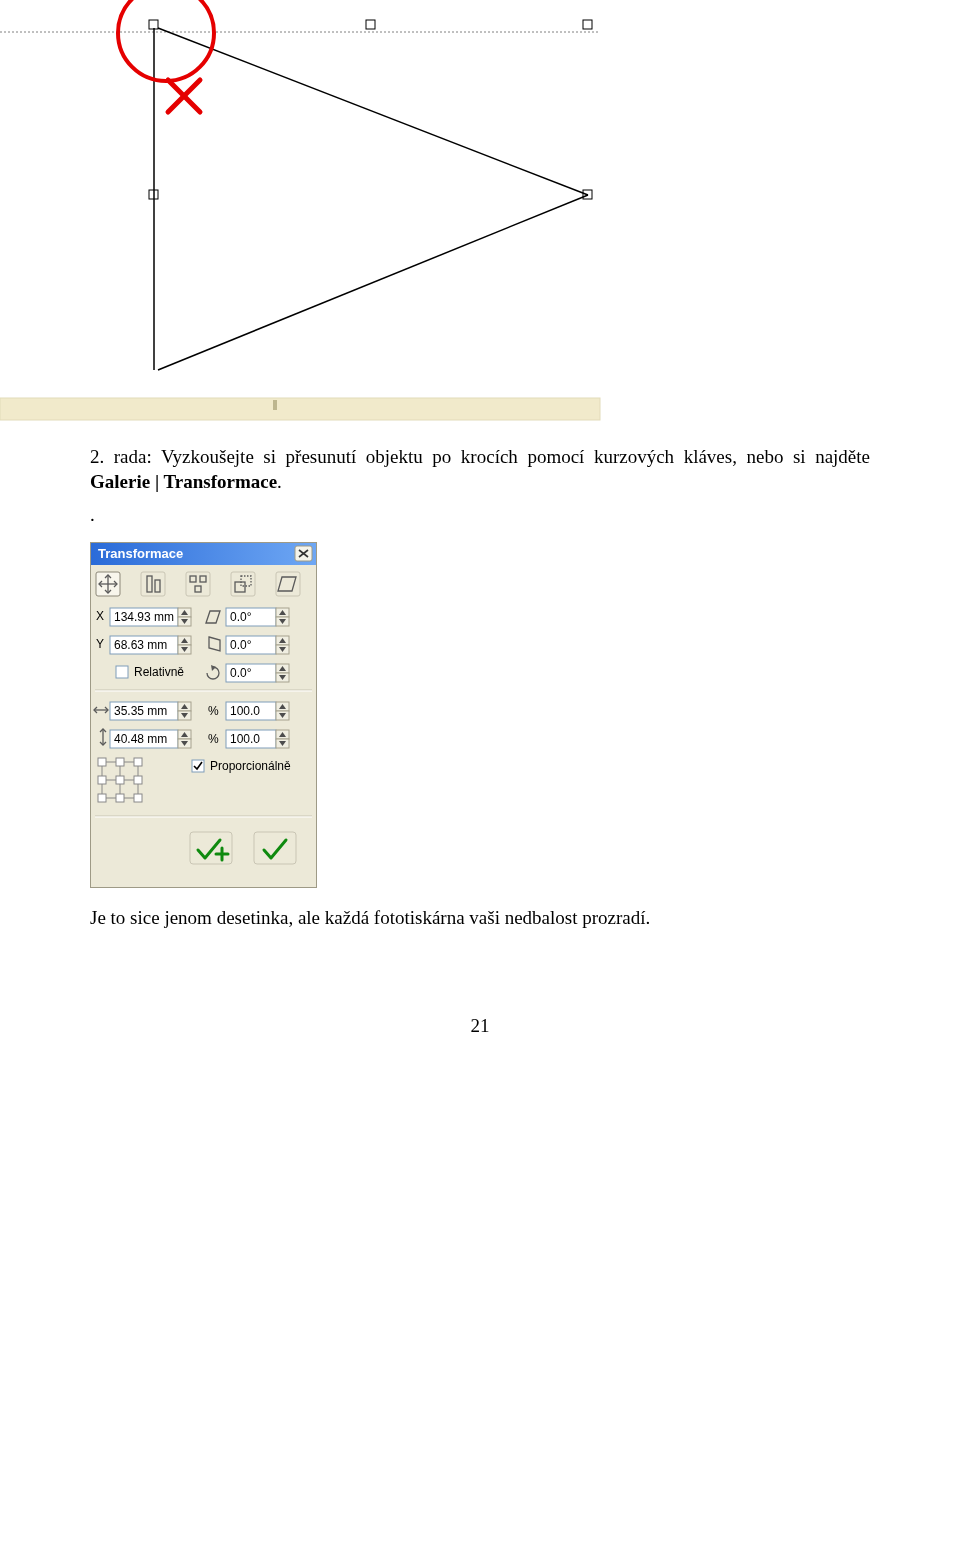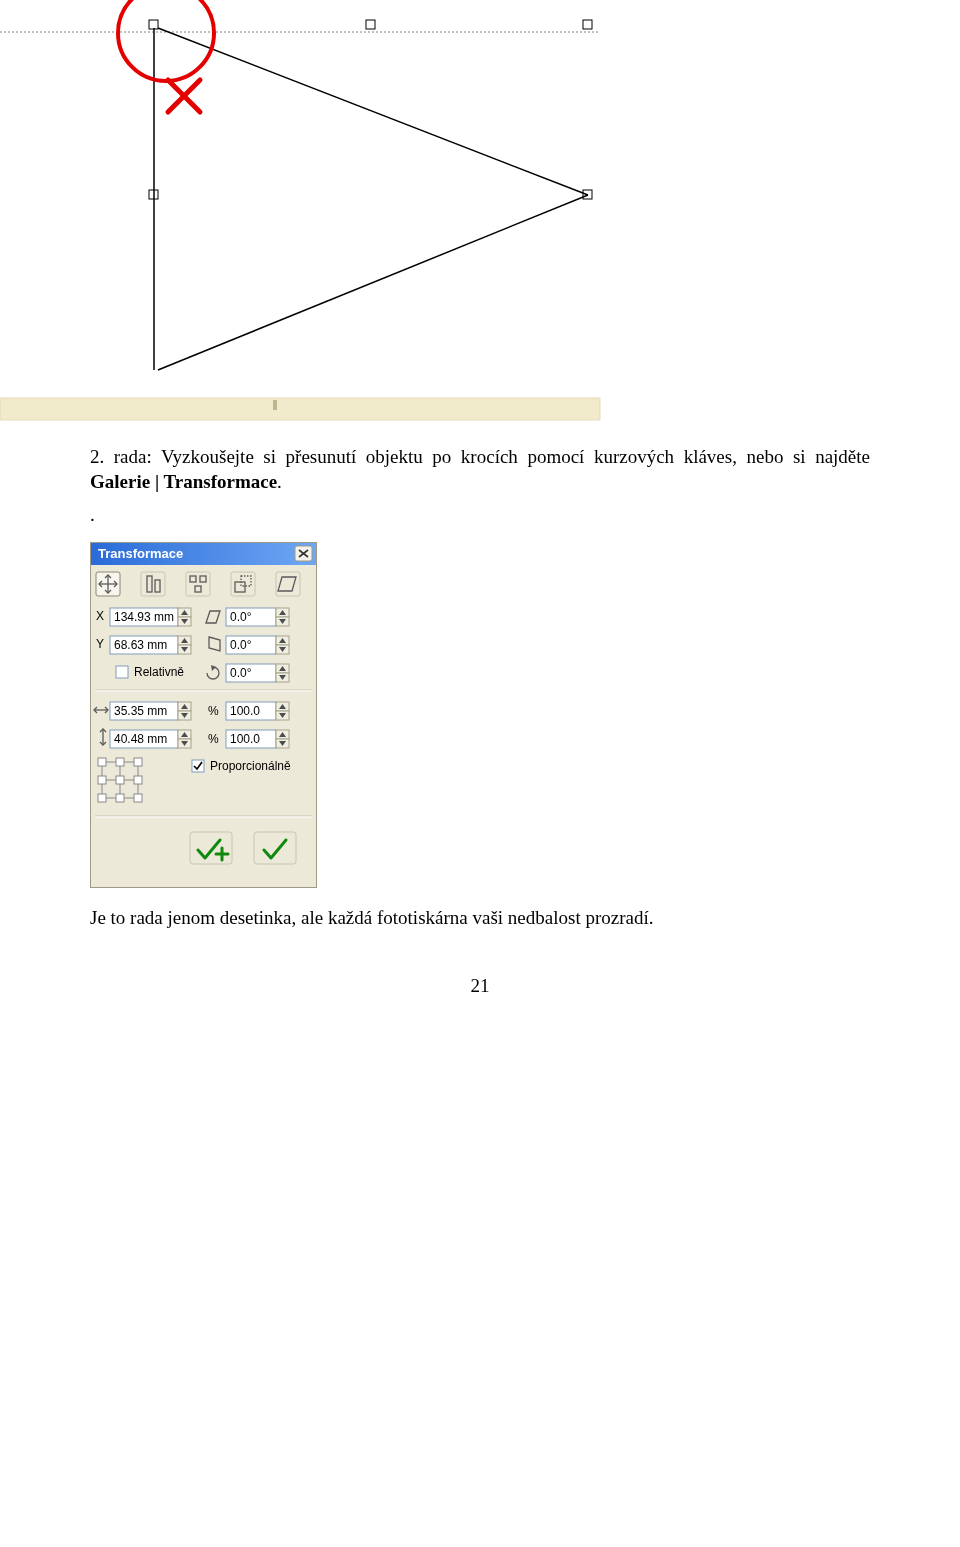--- a/index.html
+++ b/index.html
@@ -111,21 +111,21 @@
     stroke-linecap: round;
     stroke-linejoin: round;
   }
   .red-annot {
     stroke: #e50000;
     fill: none;
   }
   .page-num {
     text-align: center;
     font-size: 19px;
-    margin-top: 44px;
+    margin-top: 84px;
   }
 </style>
 </head>
 <body>
 
 <svg class="diagram-area" viewBox="0 0 960 425">
 
   <line x1="0" y1="32" x2="600" y2="32" stroke="#808080" stroke-width="1" stroke-dasharray="2 2"></line>
 
   <rect x="149" y="20" width="9" height="9" fill="#fff" stroke="#000" stroke-width="1"></rect>
@@ -385,17 +385,17 @@
         <line x1="6" y1="0" x2="6" y2="12" stroke="#0f8a0f" stroke-width="3" stroke-linecap="round"></line>
       </g>
     </g>
     <g transform="translate(164,290)">
       <rect x="0" y="0" width="42" height="32" rx="3" class="toolbar-btn"></rect>
       <polyline points="10,18 17,26 32,8" class="green-check"></polyline>
     </g>
 
   </svg>
 
-  <p class="body-text">Je to rada jenom desetinka, ale každá fototiskárna vaši nedbalost prozradí.</p>
+  <p class="body-text">Je to sice jenom desetinka, ale každá fototiskárna vaši nedbalost prozradí.</p>
 
   <div class="page-num">21</div>
 
 </div>
 
 </body></html>

